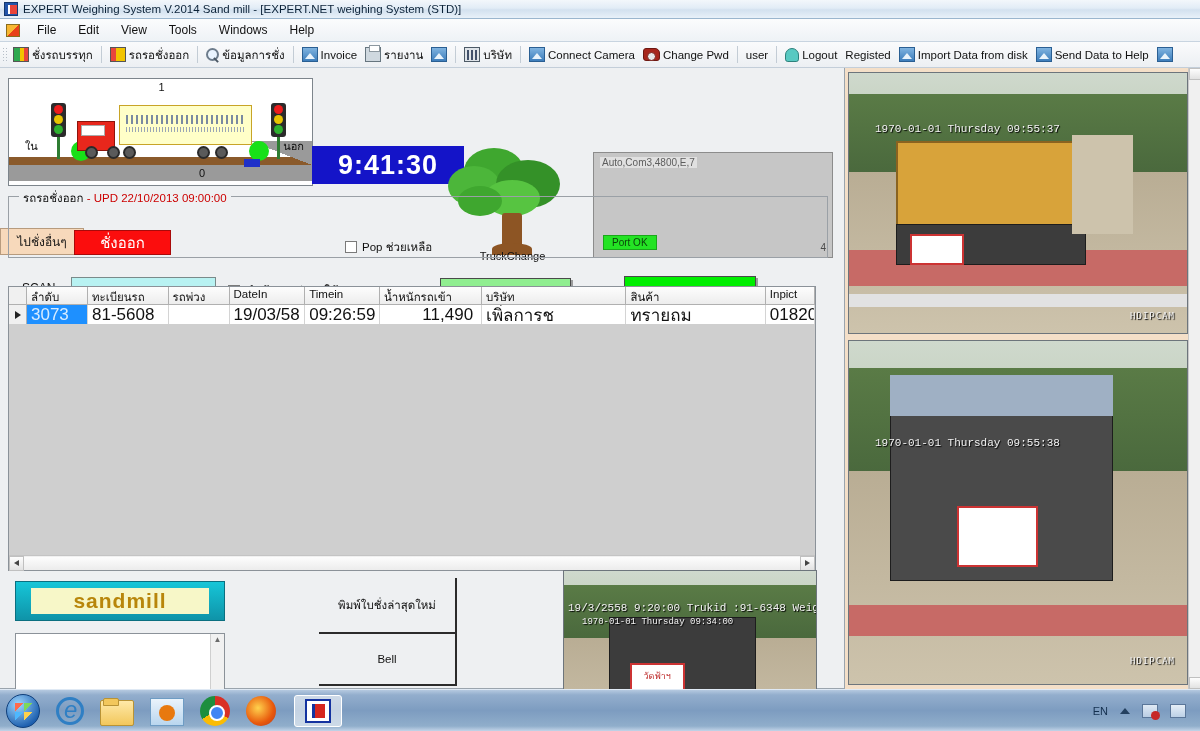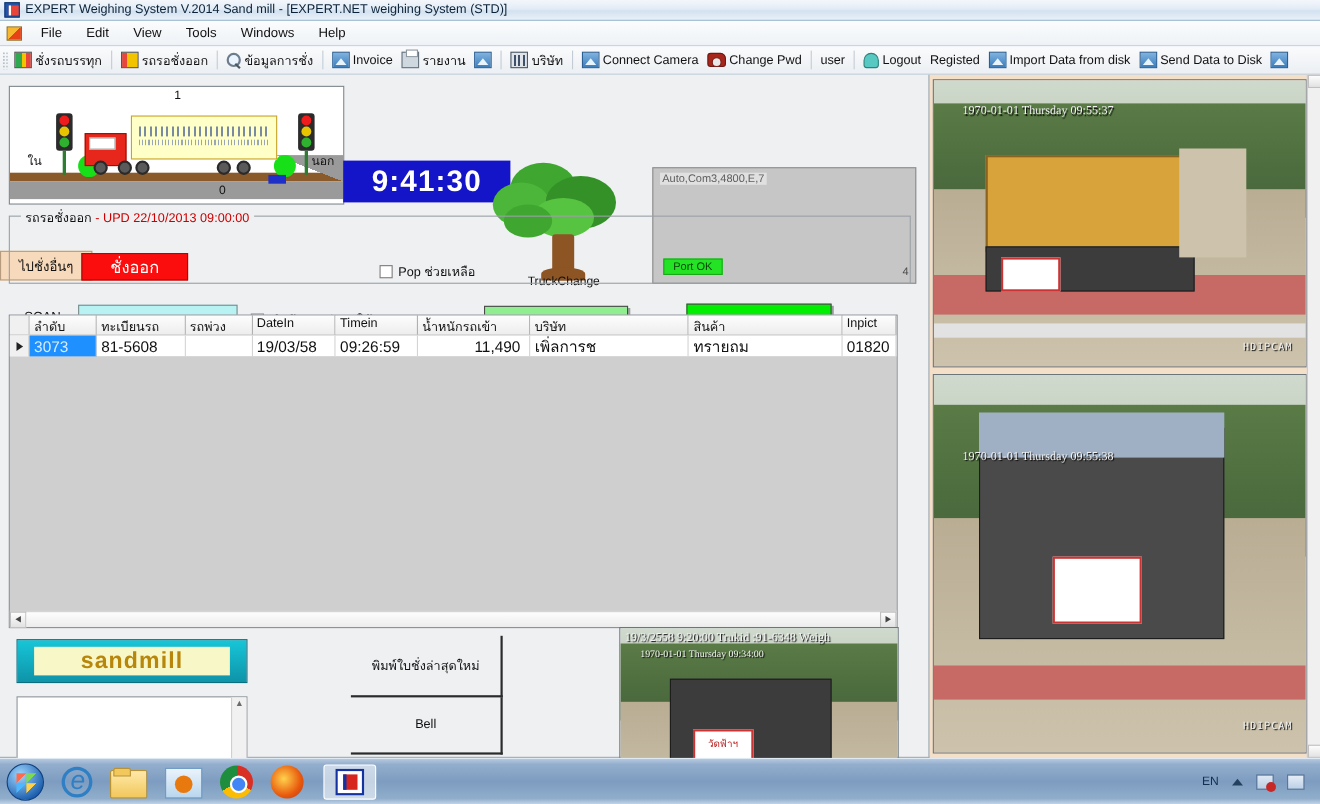--- a/index.html
+++ b/index.html
@@ -196,21 +196,21 @@
 
   
   .gridwrap {
     position: absolute; left: 8px; top: 218px; width: 808px; height: 285px;
     border: 1px solid #8b9299; background: #cfcfcf;
   }
   .gridhdr { display: flex; height: 18px; background: #f0f0f0; border-bottom: 1px solid #b0b0b0; }
   .gridhdr .hc { border-right: 1px solid #b0b0b0; font-size: 11.5px; color:#111;
      padding: 1px 4px; overflow:hidden; white-space:nowrap; background: linear-gradient(to bottom,#fdfdfd,#ededed); }
   .gridrow { display: flex; height: 19px; background: #ffffff; }
-  .gridrow .rc { border-right: 1px solid #d4d4d4; font-size: 14px; color:#111;
+  .gridrow .rc { border-right: 1px solid #d4d4d4; font-size: 17px; color:#111;
      padding: 1px 4px; overflow:hidden; white-space:nowrap; display:flex; align-items:center; }
   .rc.sel { background: #1e90ff; color: #d8ecff; }
   .rowind { width: 18px; flex: 0 0 18px; border-right: 1px solid #b0b0b0;
       display:flex; align-items:center; justify-content:center; background:#f0f0f0; }
   .rowind i { border-top: 4px solid transparent; border-bottom: 4px solid transparent; border-left: 6px solid #222; display:block; }
   .gridbody { height: 245px; background: #cfcfcf; }
   .hscroll { position:absolute; left:0; bottom:0; width: 806px; height: 15px;
      background: #f0f0f0; border-top: 1px solid #c4c4c4; display:flex; align-items:center; }
   .hscroll .sbtn { width: 15px; height: 15px; background: linear-gradient(to bottom,#fdfdfd,#e2e2e2);
      border: 1px solid #c0c0c0; display:flex; align-items:center; justify-content:center; }
@@ -244,22 +244,22 @@
   
   .cam { position: absolute; overflow: hidden; border: 1px solid #6d757c; }
   .cam .sky { position:absolute; left:0; top:0; right:0; height: 38%;
      background: linear-gradient(to bottom,#cfd9cd,#b9c7ae); }
   .cam .trees { position:absolute; left:0; top:8%; right:0; height: 40%;
      background: linear-gradient(to bottom, #5a7b46, #45633a); }
   .cam .gnd { position:absolute; left:0; bottom:0; right:0; height: 62%;
      background: linear-gradient(to bottom,#b9ad94,#cdc3ac); }
   .cam .weighbar { position:absolute; left:0; bottom: 18%; right:0; height: 14%; background:#c76a66; }
   .cam .weighbar2 { position:absolute; left:0; bottom: 10%; right:0; height: 5%; background:#e2e2e2; }
-  .cam .ovl { position:absolute; font-family:Liberation Serif, serif;
-     color:#f2f2f2; font-size: 11px; text-shadow: 1px 1px 1px #000; white-space: nowrap; }
+  .cam .ovl { position:absolute; font-family:Liberation Mono, monospace;
+     color:#f2f2f2; font-size: 11px; text-shadow: 1px 1px 1px #000; white-space: nowrap; margin-top: 28px; }
   .cam .hd { position:absolute; right: 8px; bottom: 8px; font-family:"DejaVu Sans Mono","Liberation Mono",monospace;
      color:#efefef; font-size: 9px; text-shadow: 1px 1px 1px #000; letter-spacing: 1px; }
 
   .cam1 { left: 848px; top: 72px; width: 340px; height: 262px; }
   .cam2 { left: 848px; top: 340px; width: 340px; height: 345px; }
   .cam3 { left: 563px; top: 502px; width: 254px; height: 178px; }
 
   .truckbody { position:absolute; background:#d8a33a; border: 2px solid #8a6320; }
   .truckdark { position:absolute; background:#3c3c3c; border: 1px solid #1d1d1d; }
   .plate { position:absolute; background:#fff; border: 2px solid #c33; }
@@ -380,21 +380,21 @@
     </div>
     <div class="tbitem">
       <span>Registed</span>
     </div>
     <div class="tbitem">
       <span class="ticon ic-pic"></span>
       <span>Import Data from disk</span>
     </div>
     <div class="tbitem">
       <span class="ticon ic-pic"></span>
-      <span>Send Data to Disk</span>
+      <span>Send Data to Help</span>
     </div>
     <div class="tbitem">
       <span class="ticon ic-pic"></span>
     </div>
   </div>
 
   <div class="rightbg"></div>
 
   <div class="mainform">
 

